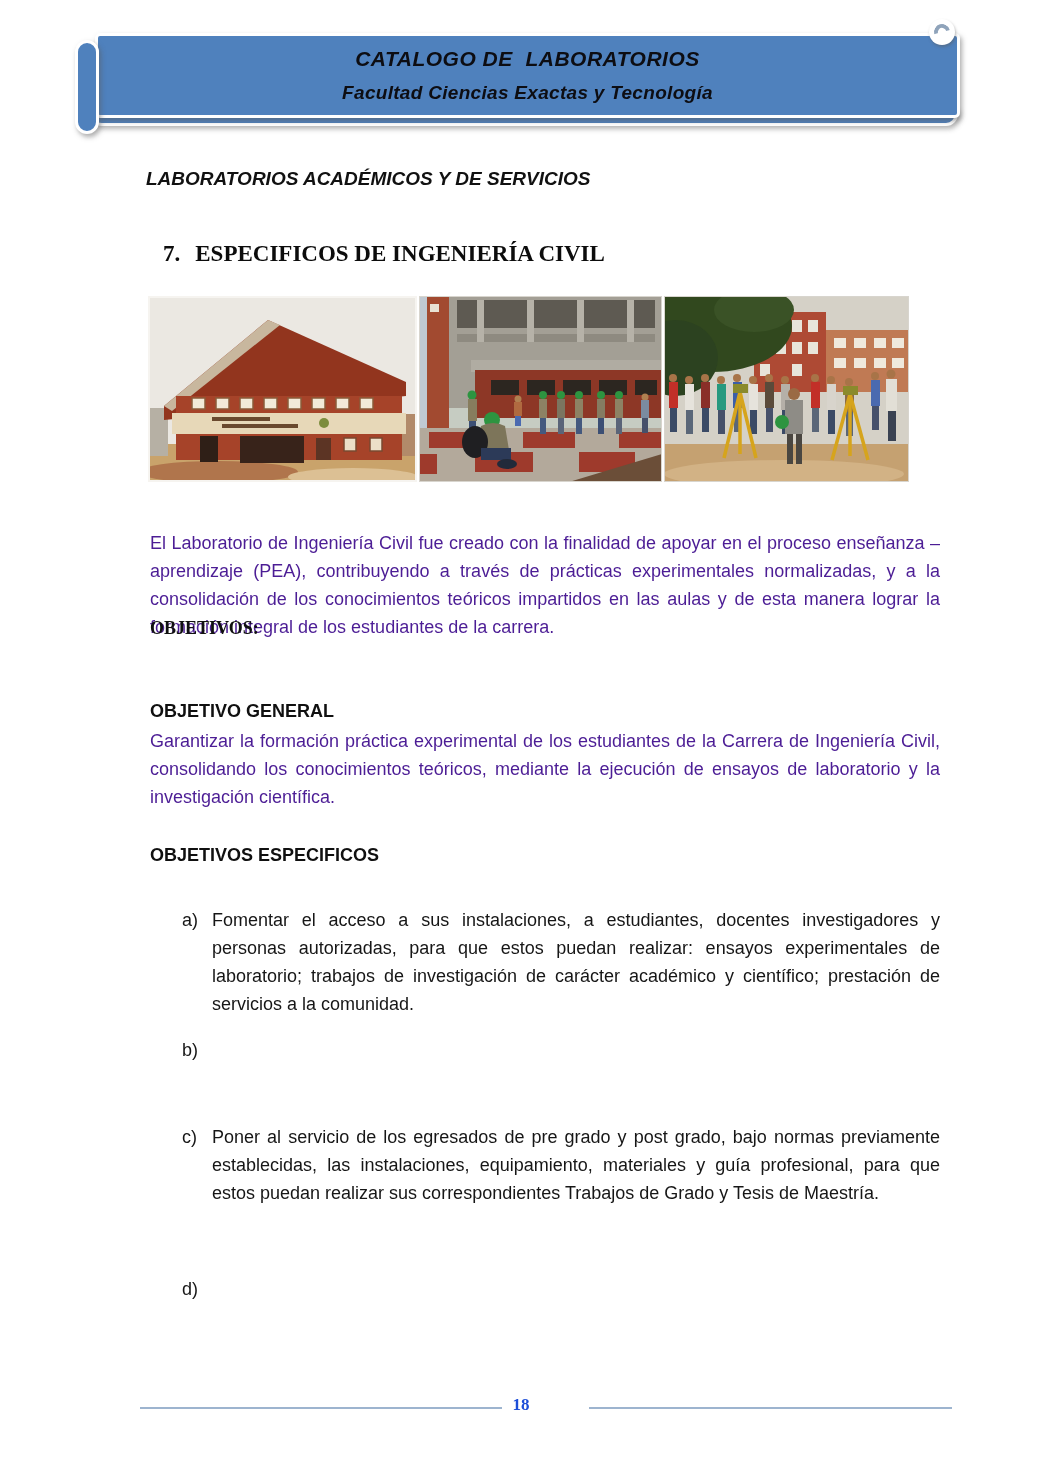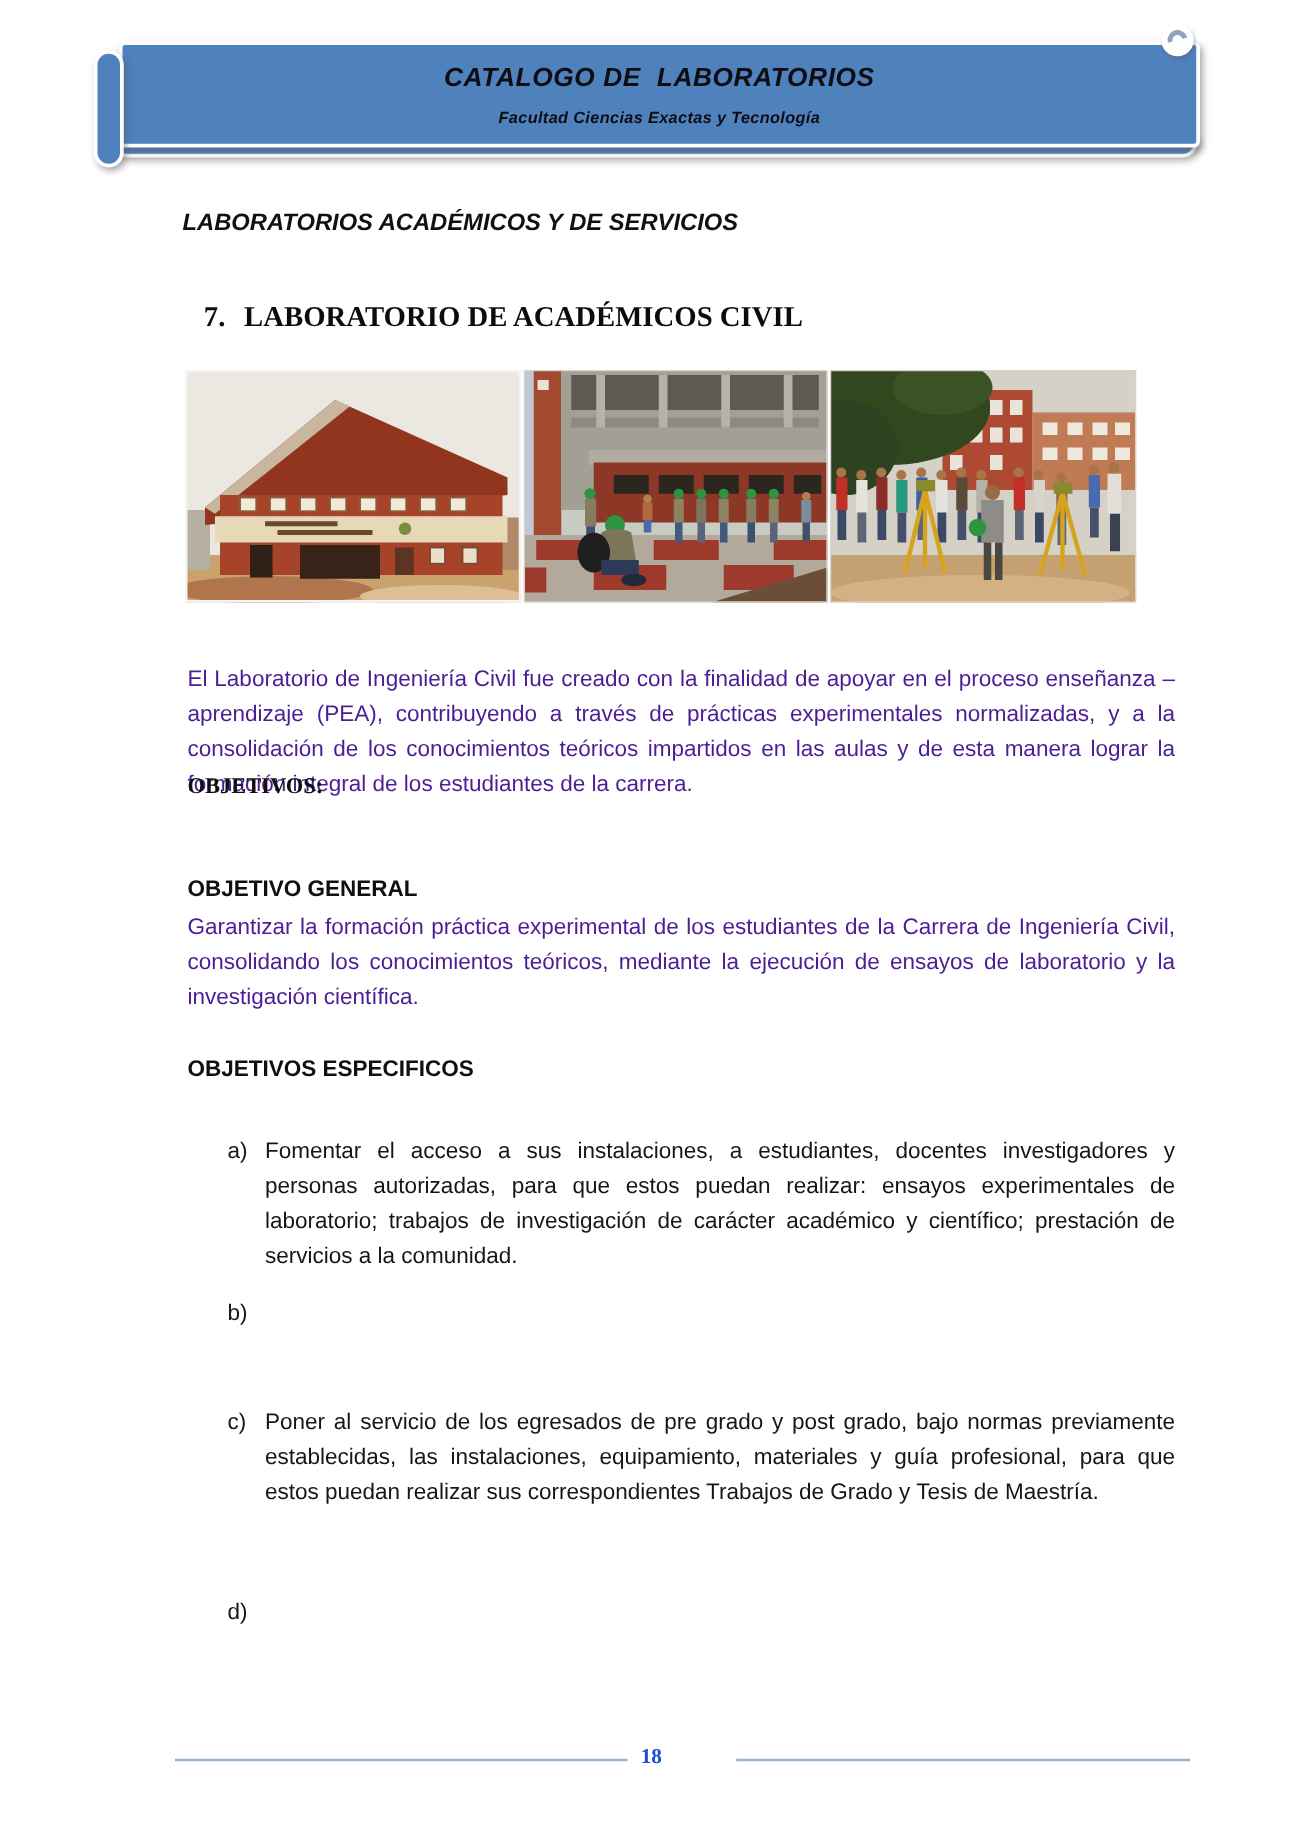--- a/index.html
+++ b/index.html
@@ -35,21 +35,21 @@
   .banner-curl::after {
     content:''; position:absolute; inset:5px; border-radius:50%;
     border:4px solid #8fa3ba; border-bottom-color:transparent; border-right-color:transparent;
     transform:rotate(30deg);
   }
   .banner-title {
     font-size:21px; font-weight:900; font-style:italic; color:#0d0d12;
     letter-spacing:.5px; white-space:pre;
   }
   .banner-subtitle {
-    font-size:13px; font-weight:900; font-style:italic; color:#0d0d12;
+    font-size:19px; font-weight:900; font-style:italic; color:#0d0d12;
     letter-spacing:.3px; white-space:pre;
   }
 
   
   .kicker {
     position:absolute; left:146px; top:168px; width:800px;
     font-size:19px; font-weight:700; font-style:italic; color:#111;
   }
   .section-heading {
     position:absolute; left:163px; top:241px;
@@ -106,21 +106,21 @@
       <div class="banner-subtitle">Facultad Ciencias Exactas y Tecnología</div>
     </div>
     <div class="banner-handle"></div>
     <div class="banner-curl"></div>
   </div>
 
   <div class="kicker">LABORATORIOS ACADÉMICOS Y DE SERVICIOS</div>
 
   <div class="section-heading">
     <span>7.</span>
-    <span>LABORATORIO DE ACADÉMICOS CIVIL</span>
+    <span>ESPECIFICOS DE INGENIERÍA CIVIL</span>
   </div>
 
   <div class="photos">
 
     <svg width="269" height="186" viewBox="0 0 269 186" aria-label="laboratory-building-photo">
       <rect width="269" height="186" fill="#ebe8e2"></rect>
       <rect x="0" y="148" width="269" height="38" fill="#c9a36b"></rect>
       <ellipse cx="70" cy="176" rx="80" ry="11" fill="#b0754c"></ellipse>
       <ellipse cx="205" cy="181" rx="65" ry="9" fill="#dcc094"></ellipse>
       <rect x="0" y="112" width="20" height="48" fill="#b6b0a4"></rect>

